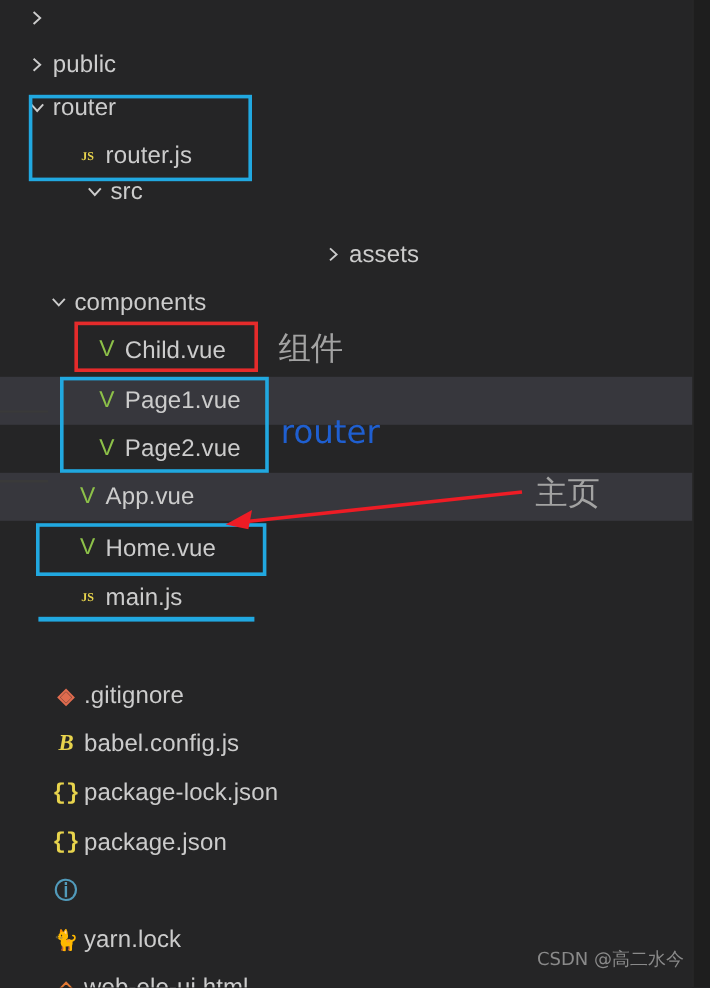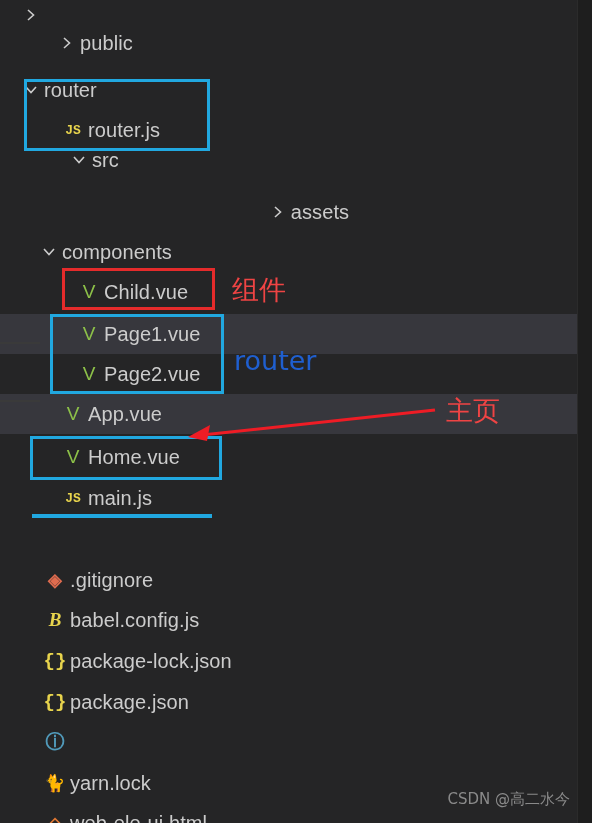--- a/index.html
+++ b/index.html
@@ -61,21 +61,21 @@
     justify-content: center;
     font-size: 15px;
     font-weight: bold;
   }
   .label {
     font-size: 20px;
     color: #cccccc;
     white-space: nowrap;
     letter-spacing: 0.1px;
   }
-  .ic-js { color: #e8d44d; font-size: 13px; font-family: Liberation Mono, monospace; }
+  .ic-js { color: #e8d44d; font-size: 10px; font-family: Liberation Serif, serif; }
   .ic-vue { color: #8dc149; font-size: 19px; font-weight: normal; }
   .ic-braces { color: #e8d44d; font-size: 19px; font-family: "Liberation Mono", monospace; }
   .ic-babel { color: #e8d44d; font-size: 19px; font-family: "Liberation Serif", serif; font-style: italic; }
   .ic-git { color: #e06c4f; font-size: 18px; }
   .ic-info { color: #519aba; font-size: 19px; }
   .ic-yarn { color: #519aba; font-size: 17px; }
   .ic-html { color: #e37933; font-size: 17px; }
 
   
   .annot-box {
@@ -89,21 +89,21 @@
     position: absolute;
     height: 4px;
     background: #21a8e0;
   }
   .annot-text {
     position: absolute;
     font-size: 27px;
     white-space: nowrap;
     font-family: "DejaVu Sans", sans-serif;
   }
-  .annot-red { color: #ef4444; }
+  .annot-red { color: #a3a3a3; }
   .annot-blue { color: #1f5fd0; }
   .arrow-svg { position: absolute; pointer-events: none; }
   .watermark {
     position: absolute;
     right: 22px;
     bottom: 14px;
     font-size: 15px;
     color: #8a8a8a;
     font-family: "DejaVu Sans", sans-serif;
     white-space: nowrap;
@@ -122,21 +122,21 @@
 <div id="explorer">
     <div class="row" style="top: -5px;">
       <div style="flex: 0 0 22px;"></div>
       <div class="twisty">
         <svg width="14" height="14" viewBox="0 0 14 14">
           <path d="M4 2 L9.5 7 L4 12" fill="none" stroke="#cccccc" stroke-width="1.6"></path>
         </svg>
       </div>
       <div class="icon" style="flex: 0 0 4px; width: 4px;"></div>
     </div>
-    <div class="row" style="top: 23px; padding-left: 36px;">
+    <div class="row" style="top: 34px;">
       <div style="flex: 0 0 22px;"></div>
       <div class="twisty">
         <svg width="14" height="14" viewBox="0 0 14 14">
           <path d="M4 2 L9.5 7 L4 12" fill="none" stroke="#cccccc" stroke-width="1.6"></path>
         </svg>
       </div>
       <div class="icon" style="flex: 0 0 4px; width: 4px;"></div>
       <div class="label">public</div>
     </div>
     <div class="row" style="top: 70px;">

